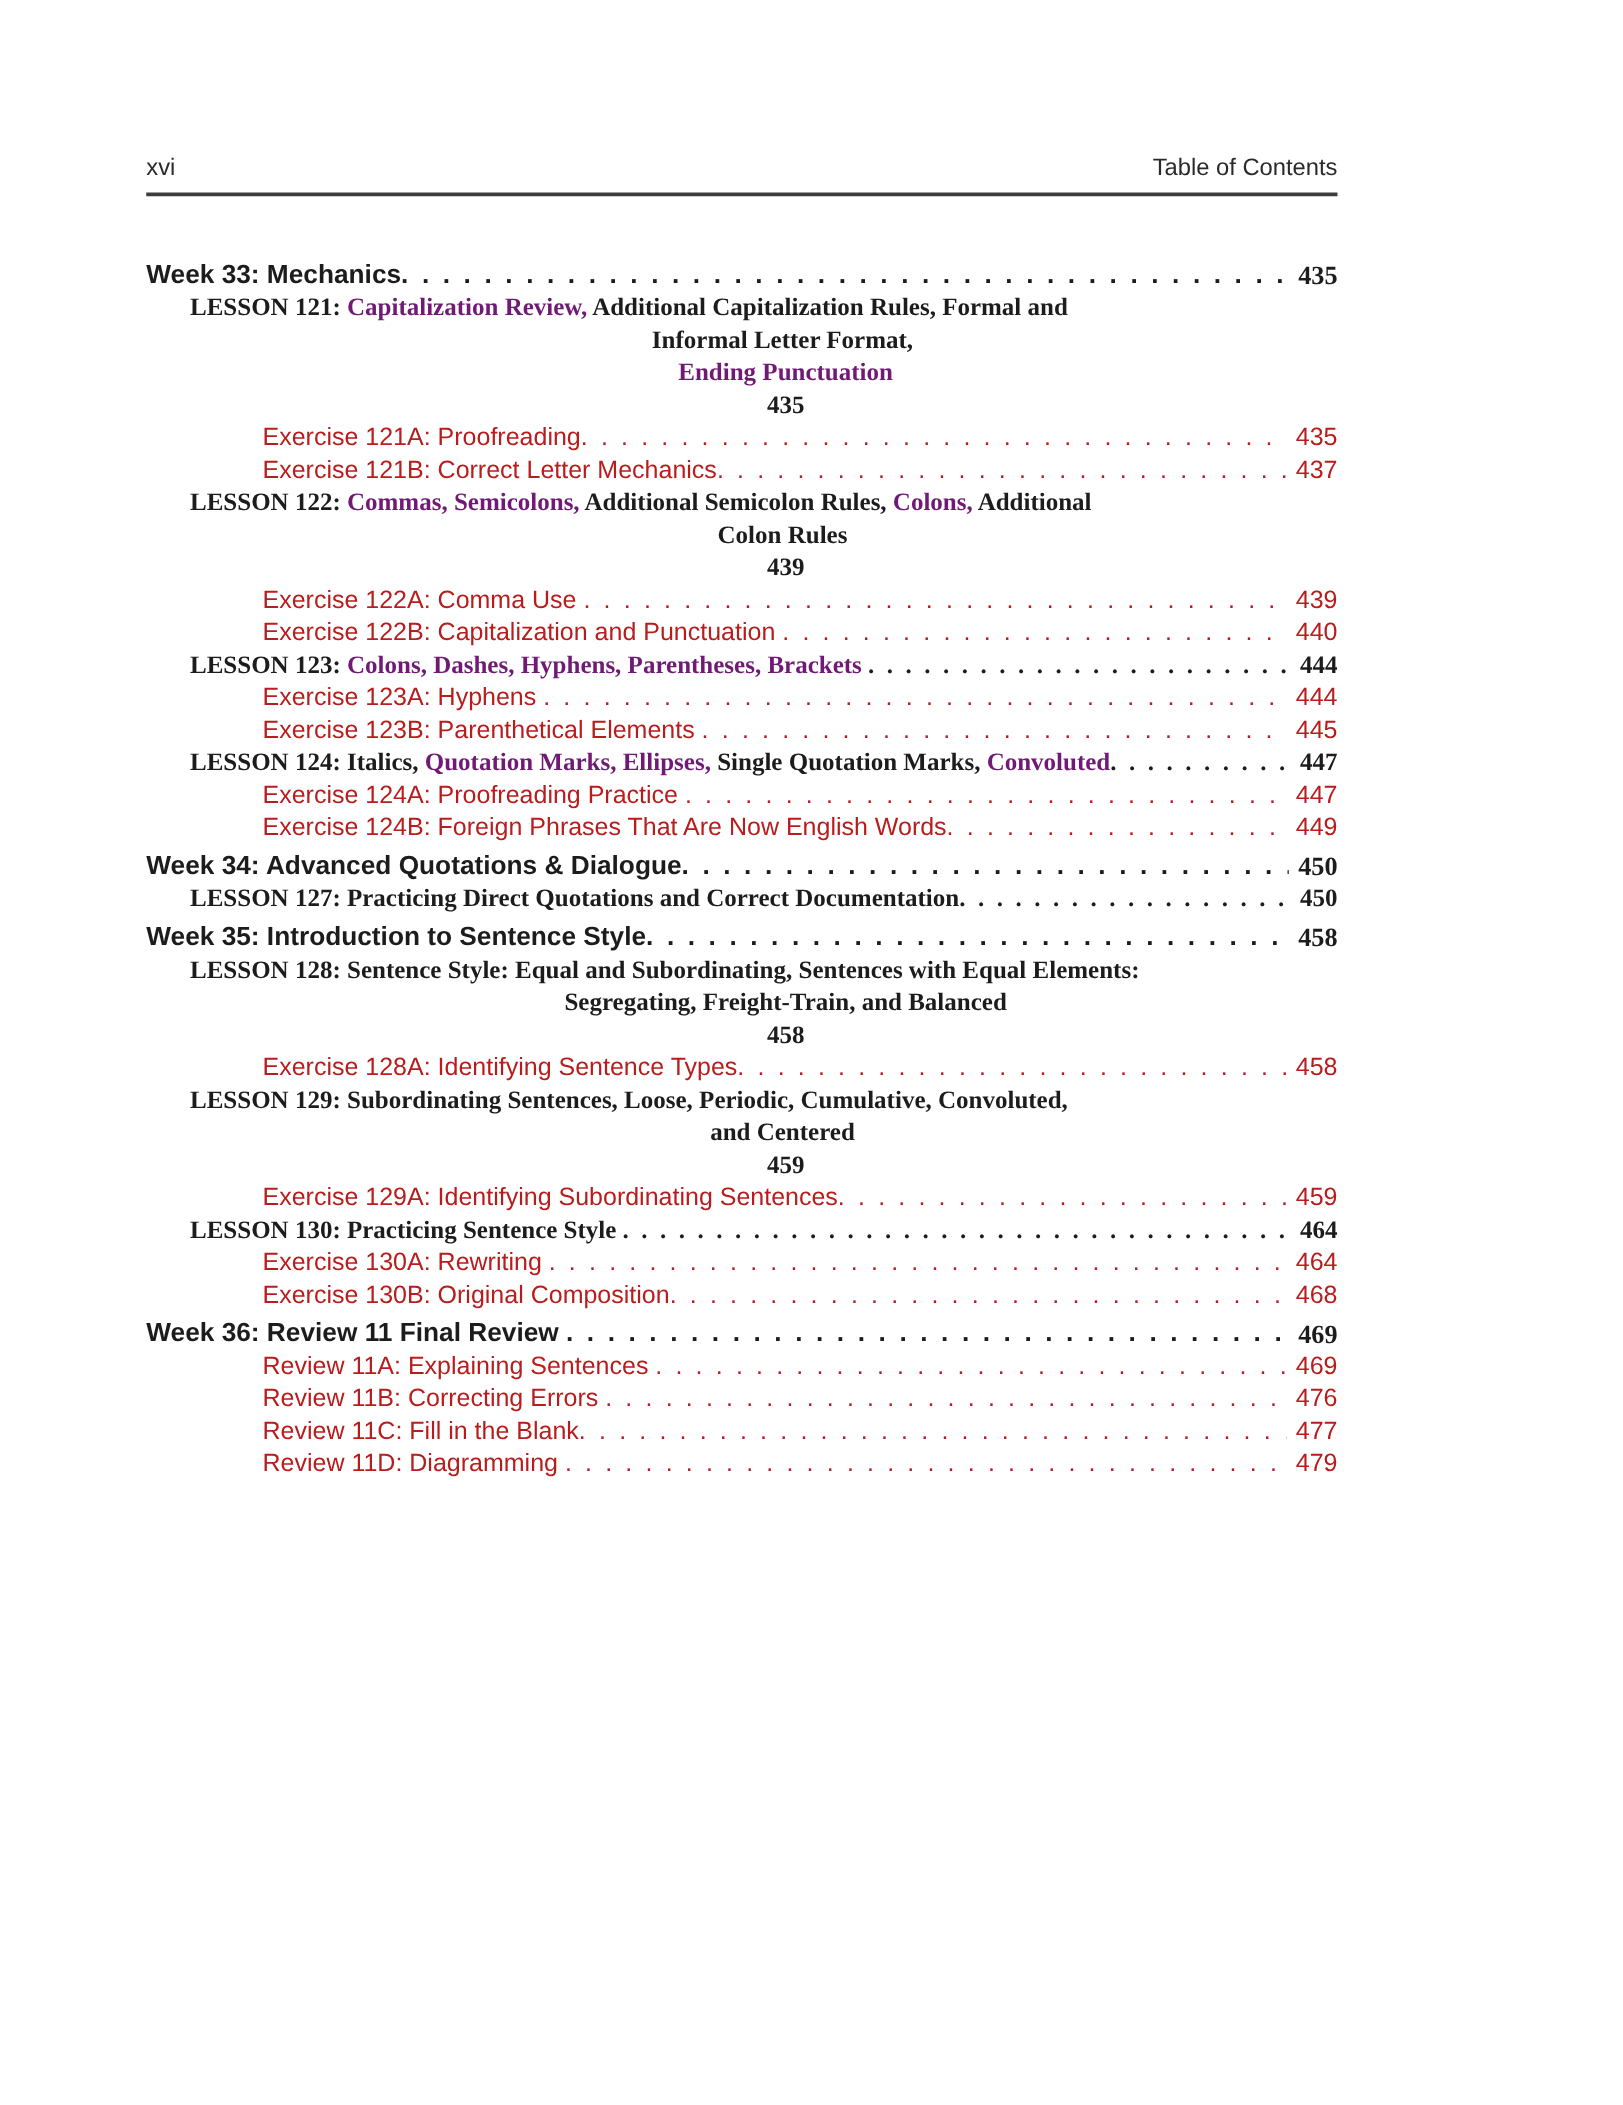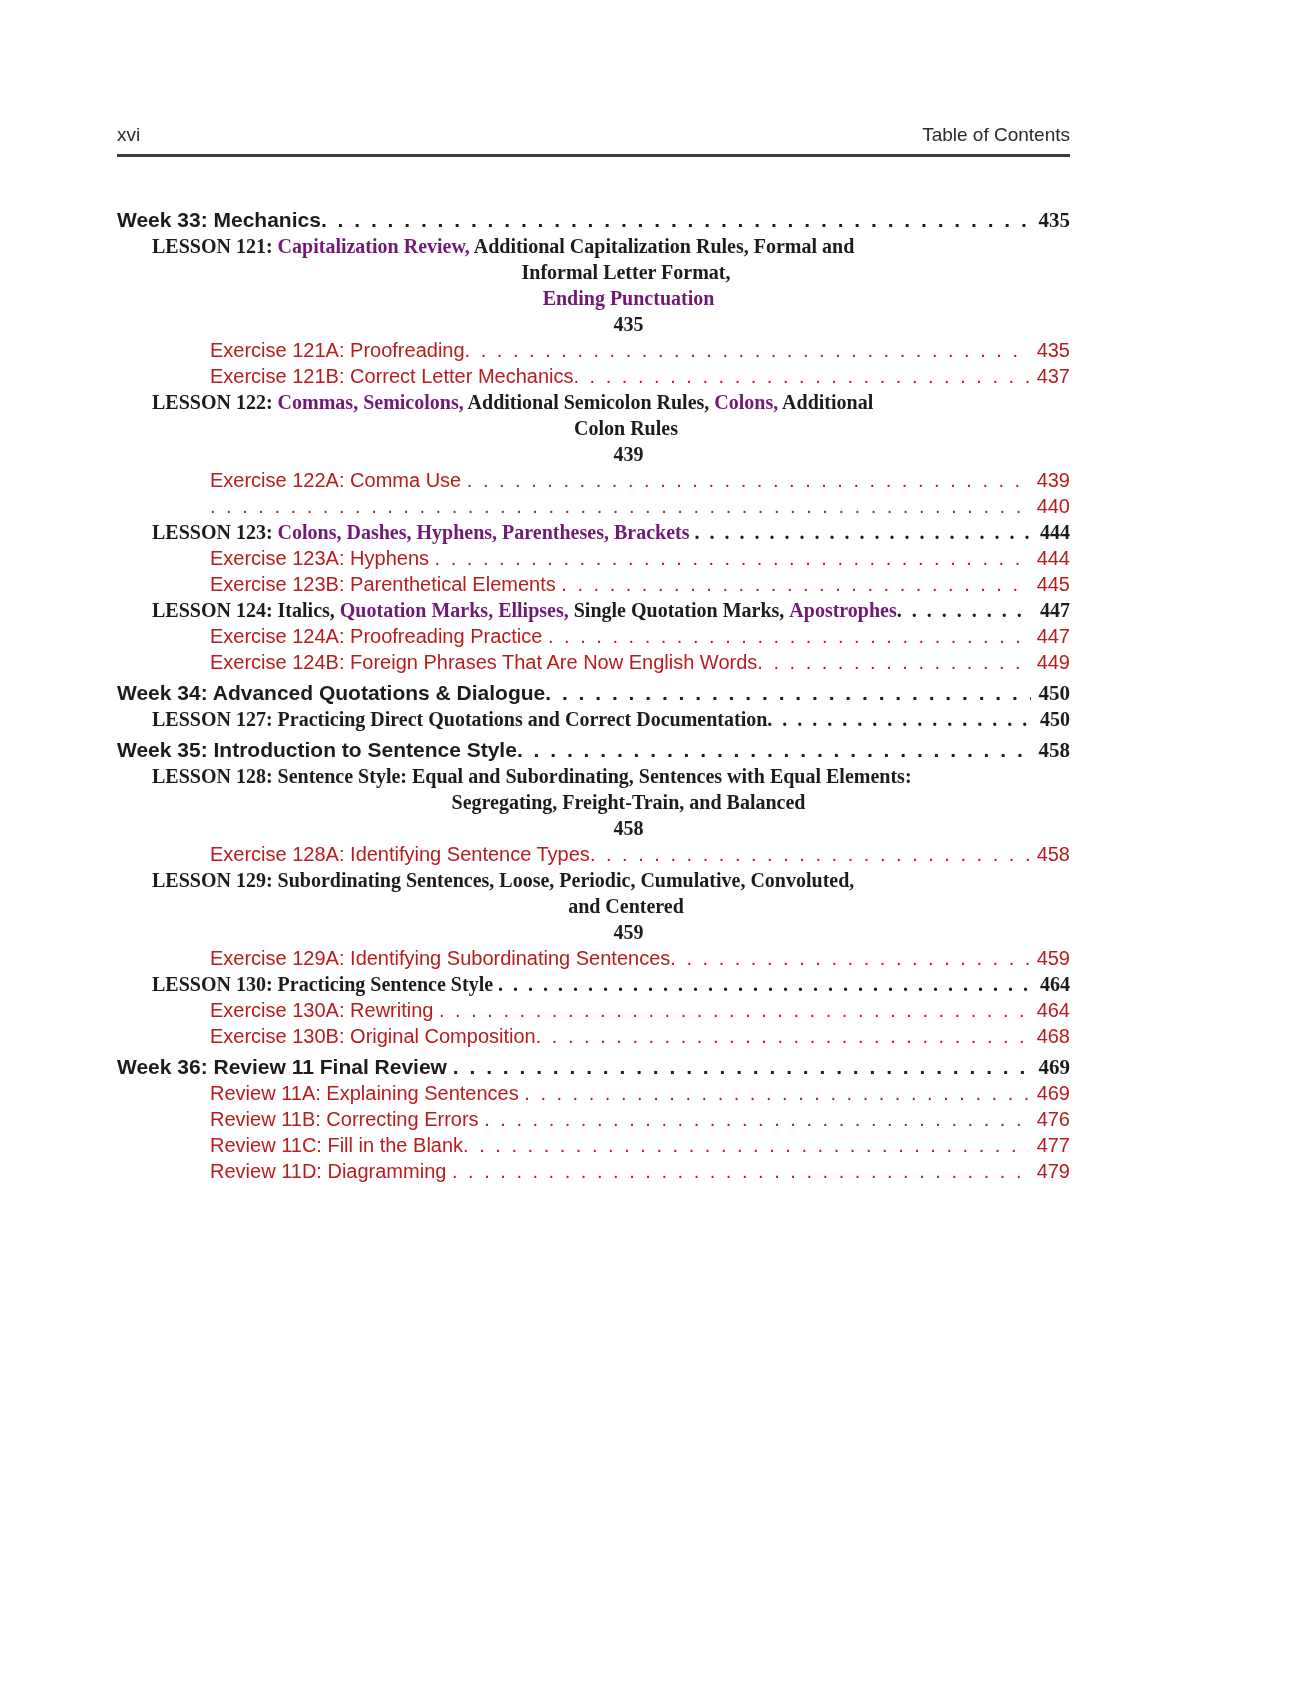--- a/index.html
+++ b/index.html
@@ -148,20 +148,21 @@
       </div>
       <div class="entry exercise">
         <div class="line flexline">
           <span class="seg black">Exercise 122A: Comma Use </span>
           <span class="leader">. . . . . . . . . . . . . . . . . . . . . . . . . . . . . . . . . . . . . . . . . . . . . . . . . . . . . . . . . . . . . . . . . . . . . . . . . . . . . . . . . . . . . . . . . . . . . . . . . . . . . . . . . . . . . . . . . . . . . . . . . . . . . . . . . . . . . . . . . . . . . . . . . . . . . . . . . . . . . . . . </span>
           <span class="page-num">439</span>
         </div>
       </div>
       <div class="entry exercise">
         <div class="line flexline">
+          <span class="seg black">Exercise 122B: Capitalization and Punctuation </span>
           <span class="leader">. . . . . . . . . . . . . . . . . . . . . . . . . . . . . . . . . . . . . . . . . . . . . . . . . . . . . . . . . . . . . . . . . . . . . . . . . . . . . . . . . . . . . . . . . . . . . . . . . . . . . . . . . . . . . . . . . . . . . . . . . . . . . . . . . . . . . . . . . . . . . . . . . . . . . . . . . . . . . . . . </span>
           <span class="page-num">440</span>
         </div>
       </div>
       <div class="entry lesson">
         <div class="line flexline">
           <span class="seg black">LESSON 123: </span>
           <span class="seg gray">Colons, Dashes, Hyphens, Parentheses, Brackets </span>
           <span class="leader">. . . . . . . . . . . . . . . . . . . . . . . . . . . . . . . . . . . . . . . . . . . . . . . . . . . . . . . . . . . . . . . . . . . . . . . . . . . . . . . . . . . . . . . . . . . . . . . . . . . . . . . . . . . . . . . . . . . . . . . . . . . . . . . . . . . . . . . . . . . . . . . . . . . . . . . . . . . . . . . . </span>
           <span class="page-num">444</span>
@@ -179,21 +180,21 @@
           <span class="seg black">Exercise 123B: Parenthetical Elements </span>
           <span class="leader">. . . . . . . . . . . . . . . . . . . . . . . . . . . . . . . . . . . . . . . . . . . . . . . . . . . . . . . . . . . . . . . . . . . . . . . . . . . . . . . . . . . . . . . . . . . . . . . . . . . . . . . . . . . . . . . . . . . . . . . . . . . . . . . . . . . . . . . . . . . . . . . . . . . . . . . . . . . . . . . . </span>
           <span class="page-num">445</span>
         </div>
       </div>
       <div class="entry lesson">
         <div class="line flexline">
           <span class="seg black">LESSON 124: Italics, </span>
           <span class="seg gray">Quotation Marks, Ellipses, </span>
           <span class="seg black">Single Quotation Marks, </span>
-          <span class="seg gray">Apostrophes</span>
+          <span class="seg gray">Convoluted</span>
           <span class="leader">. . . . . . . . . . . . . . . . . . . . . . . . . . . . . . . . . . . . . . . . . . . . . . . . . . . . . . . . . . . . . . . . . . . . . . . . . . . . . . . . . . . . . . . . . . . . . . . . . . . . . . . . . . . . . . . . . . . . . . . . . . . . . . . . . . . . . . . . . . . . . . . . . . . . . . . . . . . . . . . . </span>
           <span class="page-num">447</span>
         </div>
       </div>
       <div class="entry exercise">
         <div class="line flexline">
           <span class="seg black">Exercise 124A: Proofreading Practice </span>
           <span class="leader">. . . . . . . . . . . . . . . . . . . . . . . . . . . . . . . . . . . . . . . . . . . . . . . . . . . . . . . . . . . . . . . . . . . . . . . . . . . . . . . . . . . . . . . . . . . . . . . . . . . . . . . . . . . . . . . . . . . . . . . . . . . . . . . . . . . . . . . . . . . . . . . . . . . . . . . . . . . . . . . . </span>
           <span class="page-num">447</span>
         </div>

